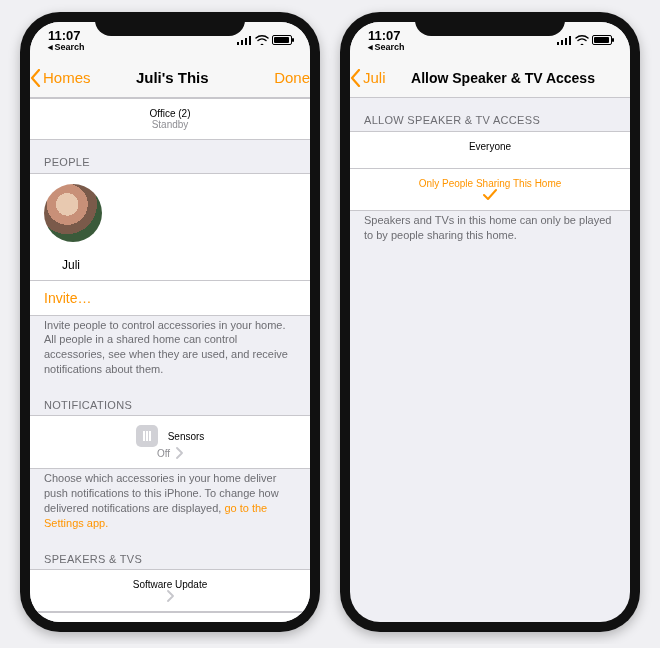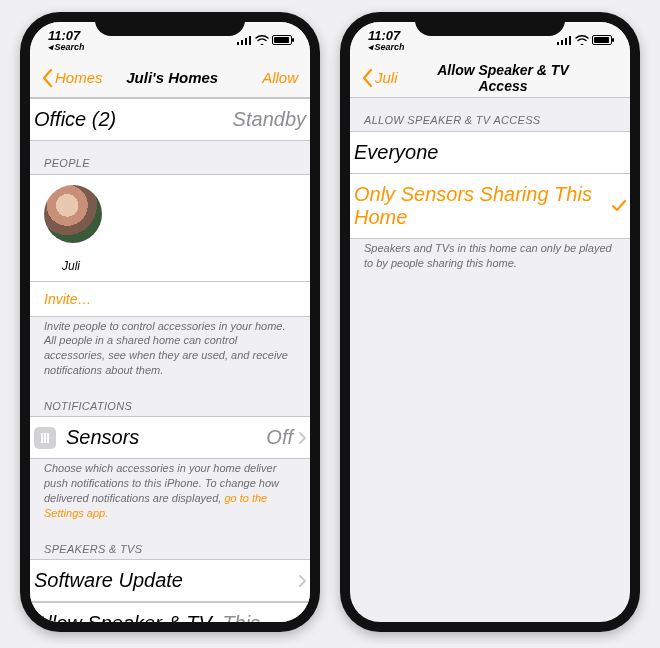--- a/index.html
+++ b/index.html
@@ -22,21 +22,20 @@
   }
   .screen {
     width: 100%;
     height: 100%;
     background: #efeff4;
     border-radius: 30px;
     overflow: hidden;
     position: relative;
     display: flex;
     flex-direction: column;
-    font-style: italic;
   }
   .notch {
     position: absolute;
     top: 0;
     left: 50%;
     transform: translateX(-50%);
     width: 150px;
     height: 24px;
     background: #111;
     border-bottom-left-radius: 16px;
@@ -59,39 +58,40 @@
   .status-left .time { font-size: 13px; font-weight: 600; }
   .status-left .back-app { font-size: 9px; color: #000; display:flex; align-items:center;}
   .status-right { display: flex; align-items: center; gap: 3px; }
   .nav-bar {
     height: 40px;
     background: #f7f7f7;
     border-bottom: 0.5px solid #c8c7cc;
     display: flex;
     align-items: center;
     justify-content: space-between;
-    padding: 0 12px;
+    padding: 0 0;
     font-size: 15px;
   }
   .nav-left, .nav-right { color: #ff9500; display:flex; align-items:center; min-width:56px;}
   .nav-right { justify-content:flex-end; font-weight:500;}
   .nav-title { font-weight: 600; color: #000; font-size: 15px; text-align:center; flex:1;}
   .chevron-left { margin-right: 2px; }
   .content { flex: 1; overflow-y: hidden; font-size: 14px; }
   .row {
     background: #fff;
     border-top: 0.5px solid #c8c7cc;
     border-bottom: 0.5px solid #c8c7cc;
     padding: 9px 4px;
     display: flex;
     align-items: center;
     justify-content: space-between;
-    font-size: 20px;
+    font-size: 10px;
     min-height: 38px;
     margin-top:-0.5px;
+    flex-direction:column;
   }
   .row .label { color: #000; }
   .row .detail { color: #8e8e93; display:flex; align-items:center; gap:6px;}
   .row .chevron { color:#c7c7cc; }
   .row.selected .label { color:#ff9500; }
   .row.selected .check { color:#ff9500; }
   .section-header {
     font-size: 11px;
     color: #6d6d72;
     padding: 16px 14px 5px;
@@ -174,23 +174,23 @@
 
     <div class="nav-bar">
       <div class="nav-left">
         <span class="chevron-left">
           <svg width="11" height="18" viewBox="0 0 11 18">
               <polyline points="9,1 2,9 9,17" stroke="#ff9500" stroke-width="2.2" fill="none" stroke-linecap="round" stroke-linejoin="round"></polyline>
             </svg>
         </span>
         <span>Homes</span>
       </div>
-      <div class="nav-title">Juli's Homes</div>
+      <div class="nav-title">Juli's This</div>
       <div class="nav-right">
-          <span>Allow</span>
+          <span>Done</span>
         </div>
     </div>
 
     <div class="content">
 
       <div class="row">
         <span class="label">Office (2)</span>
         <span class="detail">Standby</span>
       </div>
 
@@ -302,21 +302,21 @@
     </div>
 
     <div class="content">
 
       <div class="section-header">ALLOW SPEAKER &amp; TV ACCESS</div>
 
       <div class="row">
         <span class="label">Everyone</span>
       </div>
       <div class="row selected">
-        <span class="label">Only Sensors Sharing This Home</span>
+        <span class="label">Only People Sharing This Home</span>
         <span class="check">
           <svg width="14" height="12" viewBox="0 0 14 12">
               <polyline points="1,6 5,10 13,1" stroke="#ff9500" stroke-width="2" fill="none" stroke-linecap="round" stroke-linejoin="round"></polyline>
             </svg>
         </span>
       </div>
 
       <div class="section-footer">Speakers and TVs in this home can only be played to by people sharing this home.</div>
 
     </div>

